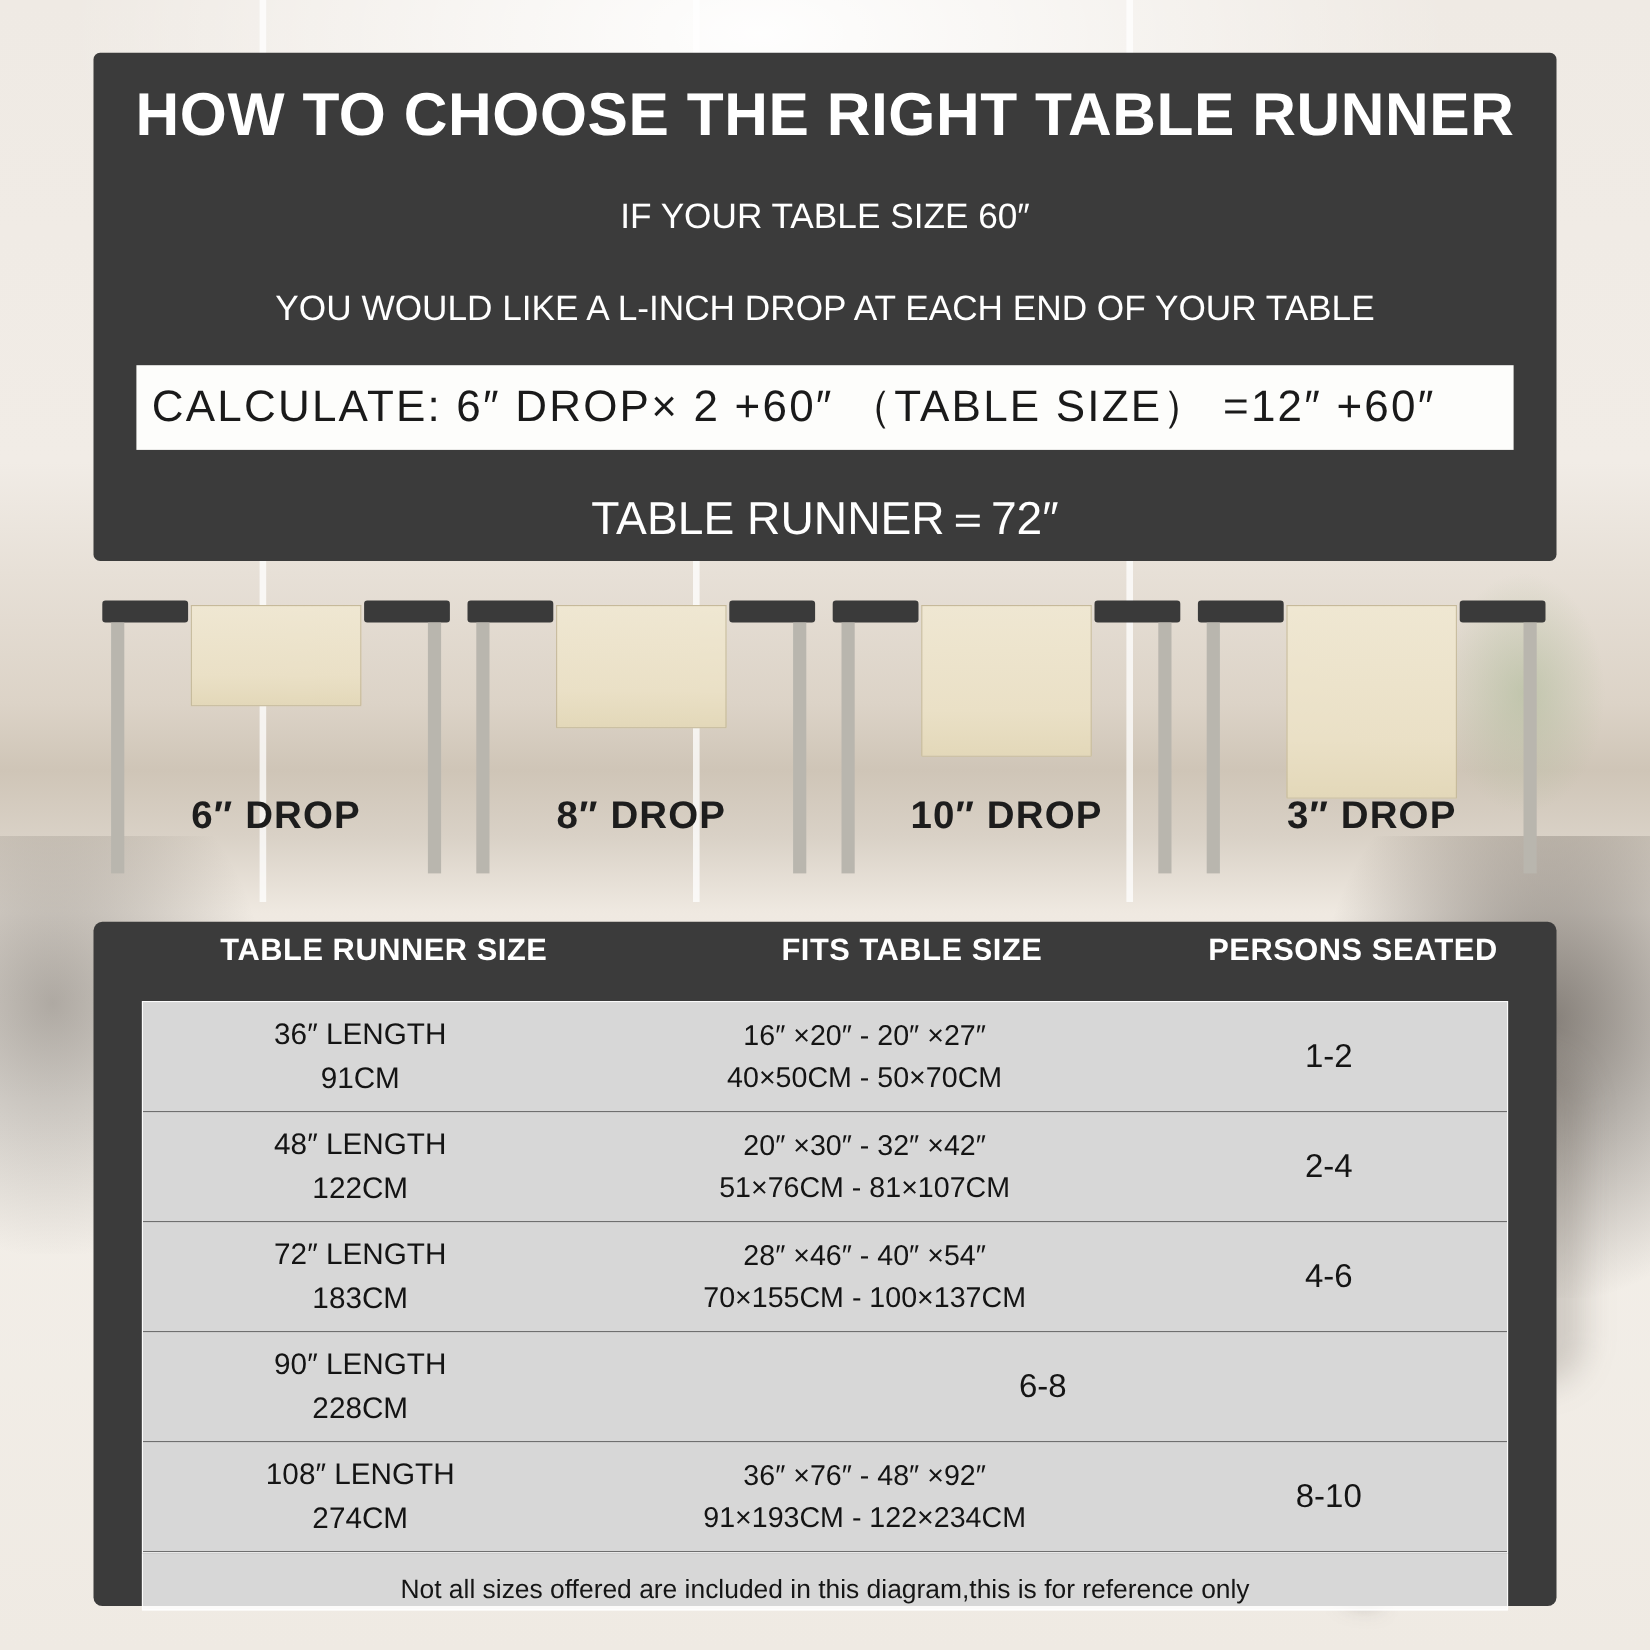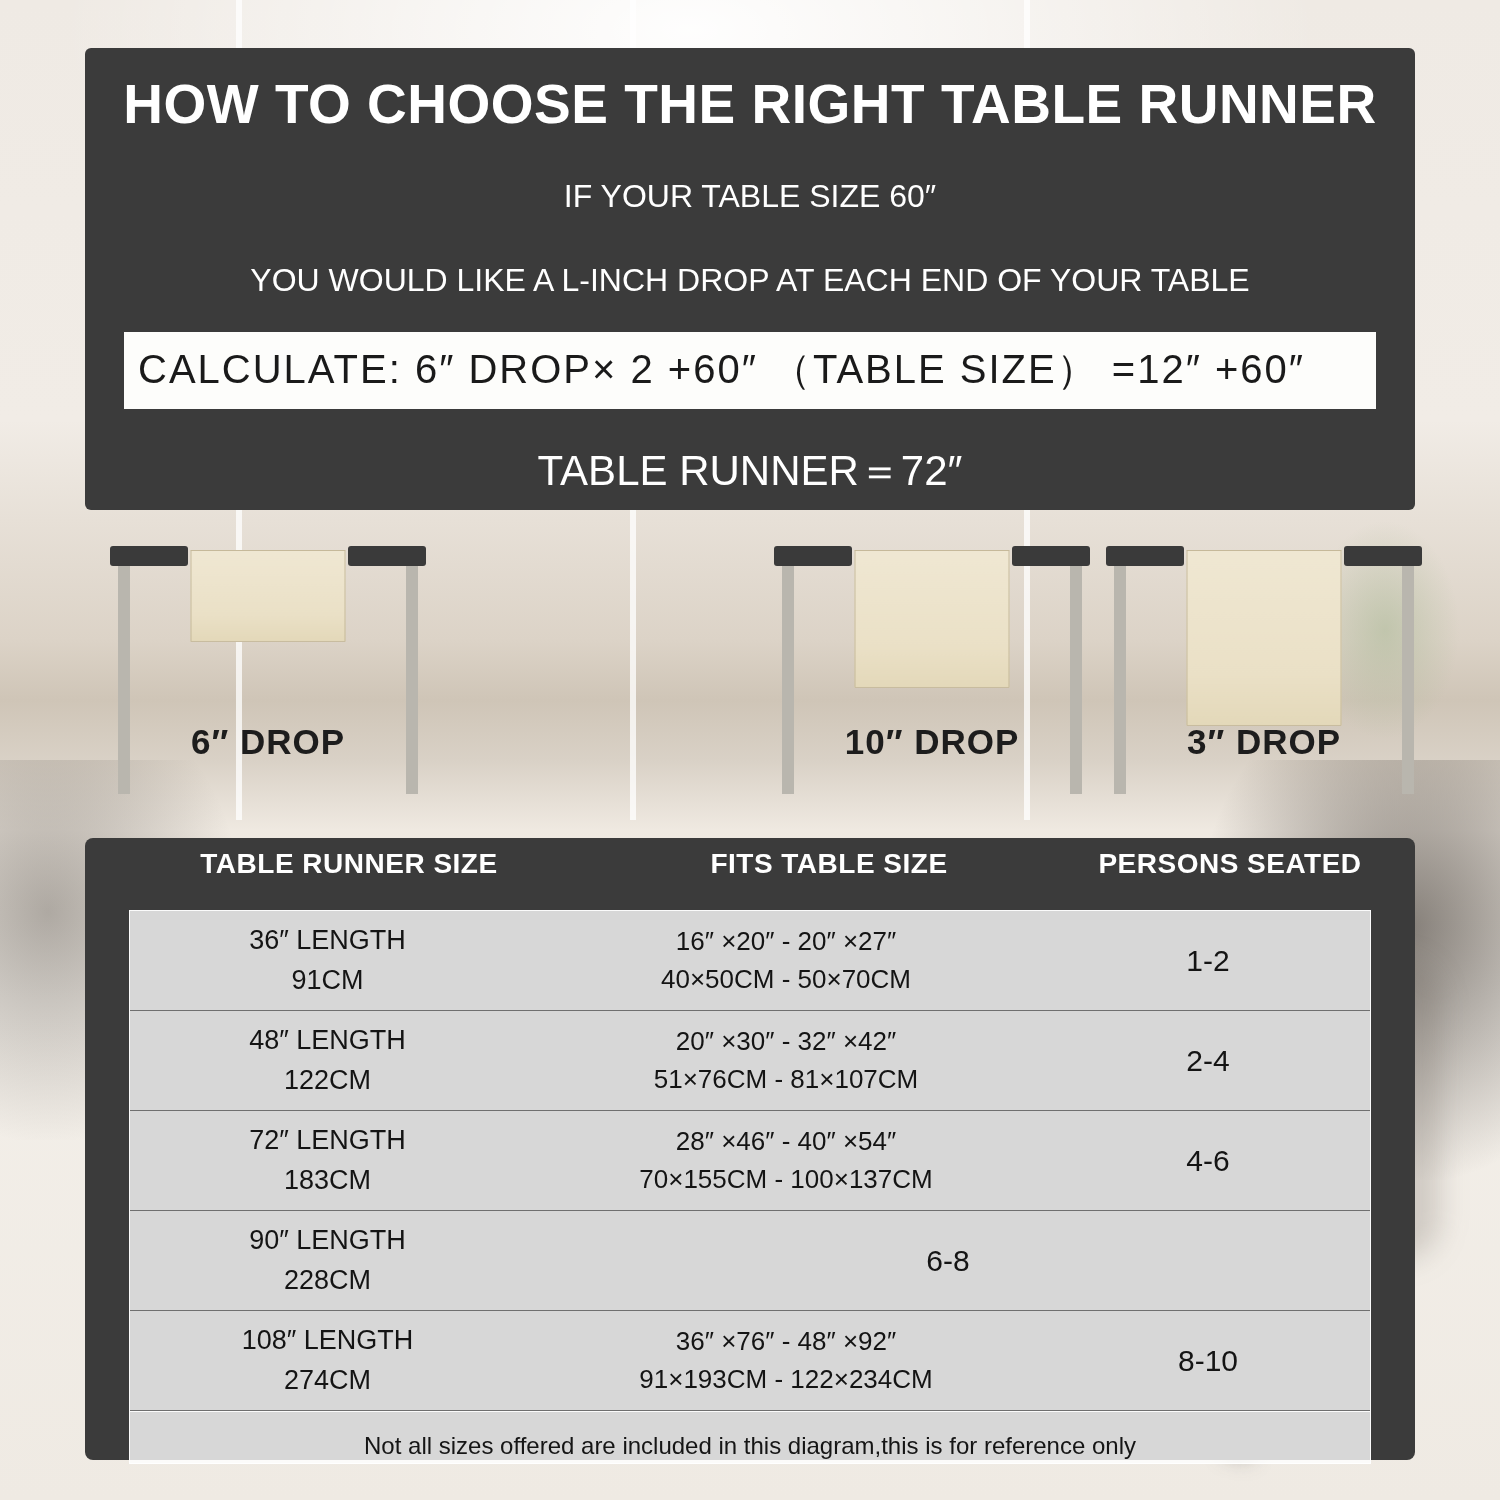--- a/index.html
+++ b/index.html
@@ -93,21 +93,21 @@
   #calcBox .sp { letter-spacing: 2px; }
   #runnerEq {
     margin-top: 34px;
     font-size: 42px;
     color: #ffffff;
   }
 
   
   #drops {
     position: absolute;
-    left: 102px; top: 536px; width: 1330px; height: 300px;
+    left: 85px; top: 536px; width: 1330px; height: 300px;
   }
   .dropCell {
     position: absolute;
     top: 0; width: 332px; height: 300px;
   }
   .tableTopL, .tableTopR {
     position: absolute; top: 10px; height: 20px; width: 78px;
     background: #3a3a3a; border-radius: 3px;
   }
   .tableTopL { left: 8px; }
@@ -223,20 +223,28 @@
 
   <div class="dropCell" style="left:0px">
     <div class="tableTopL"></div>
     <div class="tableTopR"></div>
     <div class="legL"></div>
     <div class="legR"></div>
     <div class="runner" style="height:92px"></div>
     <div class="dropLabel">6″  DROP</div>
   </div>
 
+  <div class="dropCell" style="left:332px">
+    <div class="tableTopL"></div>
+    <div class="tableTopR"></div>
+    <div class="legL"></div>
+    <div class="legR"></div>
+    <div class="runner" style="height:112px"></div>
+    <div class="dropLabel">8″  DROP</div>
+  </div>
 
   <div class="dropCell" style="left:664px">
     <div class="tableTopL"></div>
     <div class="tableTopR"></div>
     <div class="legL"></div>
     <div class="legR"></div>
     <div class="runner" style="height:138px"></div>
     <div class="dropLabel">10″  DROP</div>
   </div>
 

